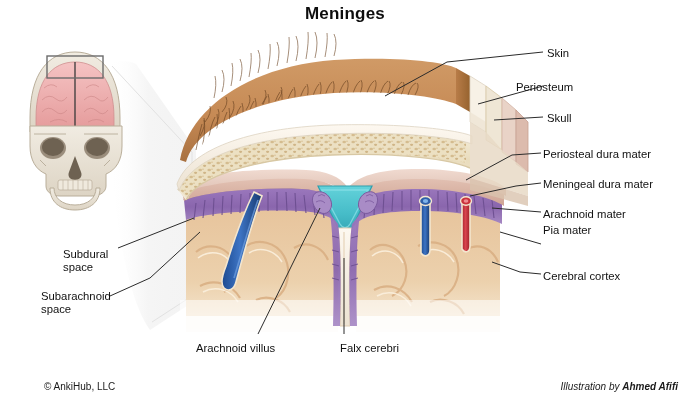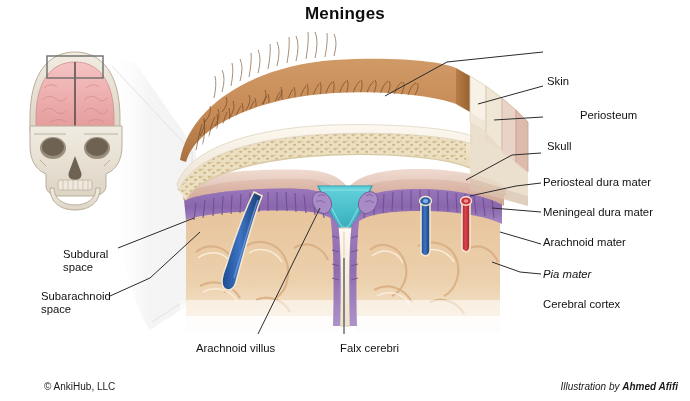--- a/index.html
+++ b/index.html
@@ -15,21 +15,21 @@
     position:absolute;left:0;top:4px;width:690px;text-align:center;
     font-size:17px;font-weight:bold;letter-spacing:.2px;color:#0d0d0d;
   }
 
   svg.art{position:absolute;left:0;top:0;width:690px;height:401px;}
 
   .lbl{
     position:absolute;font-size:11.3px;line-height:13px;color:#111;
     white-space:pre;
   }
-  .lbl.right{text-align:left;margin-top:28px;}
+  .lbl.right{text-align:left;}
   .lbl.left{text-align:left;}
   .lbl.bottom{text-align:center;}
 
   .credit{
     position:absolute;font-size:10px;color:#1a1a1a;white-space:pre;padding-left:32px;
   }
   .credit.left{left:12px;top:381px;}
   .credit.right{right:12px;top:381px;font-style:italic;}
   .credit .name{font-weight:bold;}
 </style>
@@ -452,26 +452,26 @@
 
       <path d="M194,218 L118,248"></path>
       <path d="M200,232 L150,278 L110,296"></path>
 
       <path d="M320,208 L258,334"></path>
       <path d="M344,258 L344,334"></path>
     </g>
   </svg>
 
   <div class="lbl right" style="left:547px;top:47px;">Skin</div>
-  <div class="lbl right" style="left:580px;top:81px;">Periosteum</div>
+  <div class="lbl right" style="left:516px;top:81px;">Periosteum</div>
   <div class="lbl right" style="left:547px;top:112px;">Skull</div>
   <div class="lbl right" style="left:543px;top:178px;">Meningeal dura mater</div>
   <div class="lbl right" style="left:543px;top:148px;">Periosteal dura mater</div>
   <div class="lbl right" style="left:543px;top:208px;">Arachnoid mater</div>
-  <div class="lbl right" style="left:543px;top:240px;font-style:italic;">Pia mater</div>
+  <div class="lbl right" style="left:543px;top:224px;">Pia mater</div>
   <div class="lbl right" style="left:543px;top:270px;">Cerebral cortex</div>
 
   <div class="lbl left" style="left:63px;top:248px;">Subdural
 space</div>
   <div class="lbl left" style="left:41px;top:290px;">Subarachnoid
 space</div>
 
   <div class="lbl bottom" style="left:196px;top:342px;">Arachnoid villus</div>
   <div class="lbl bottom" style="left:340px;top:342px;">Falx cerebri</div>
 

